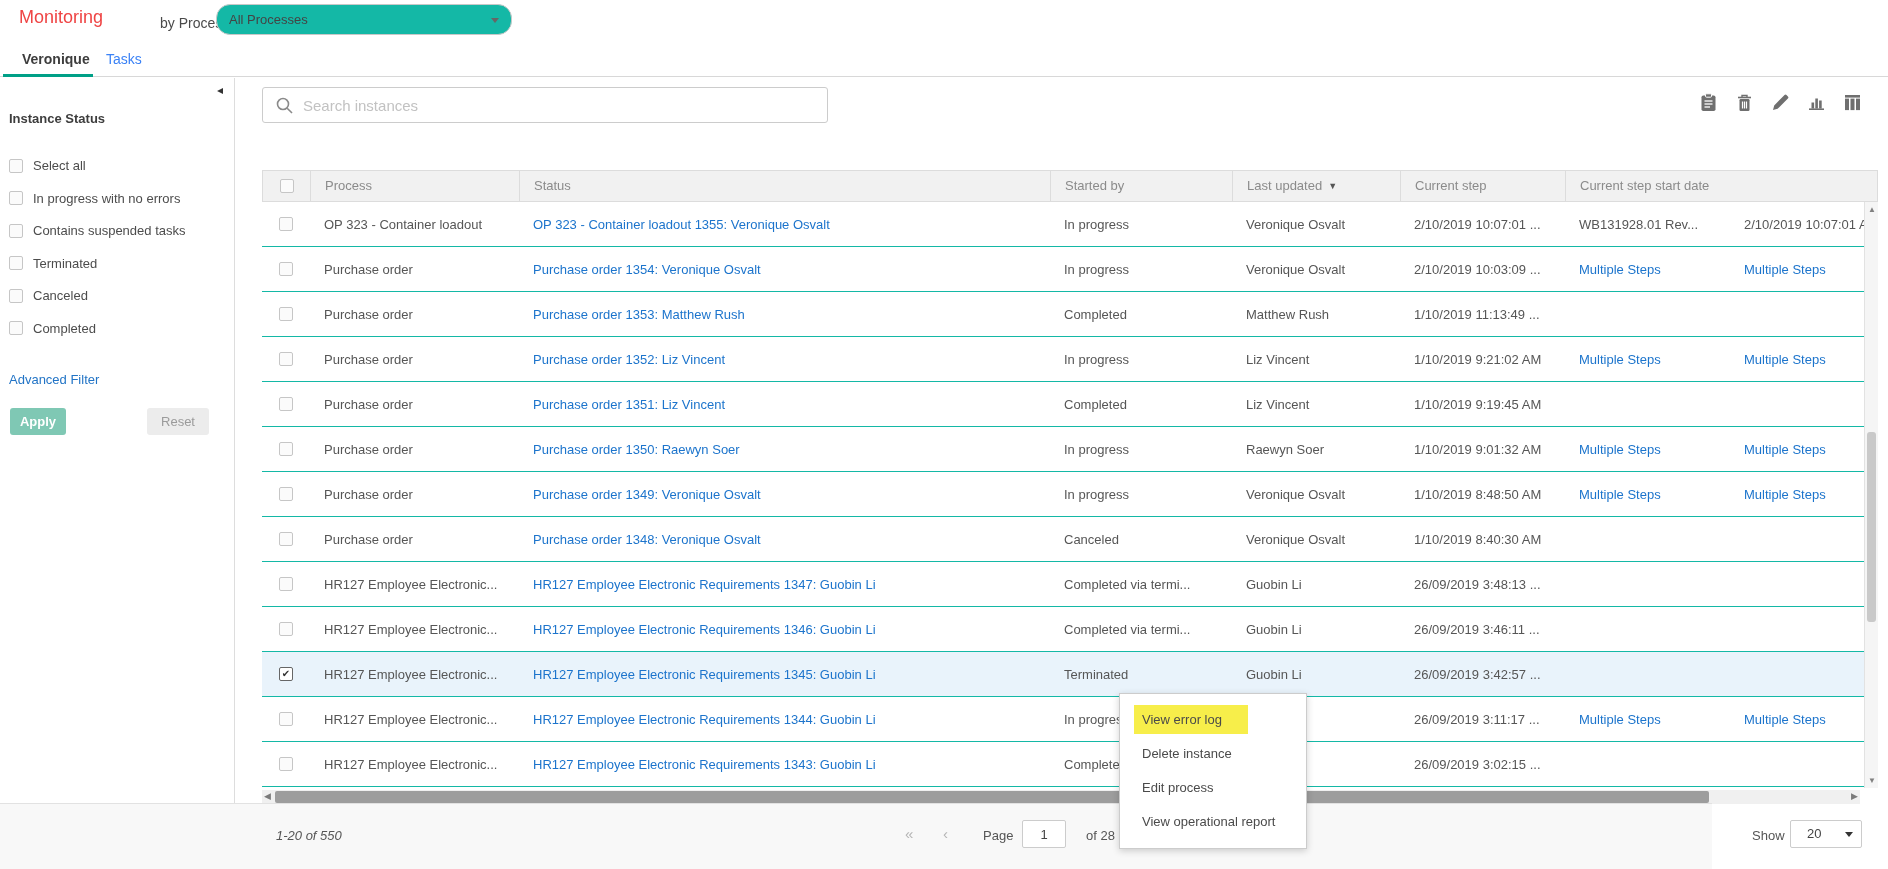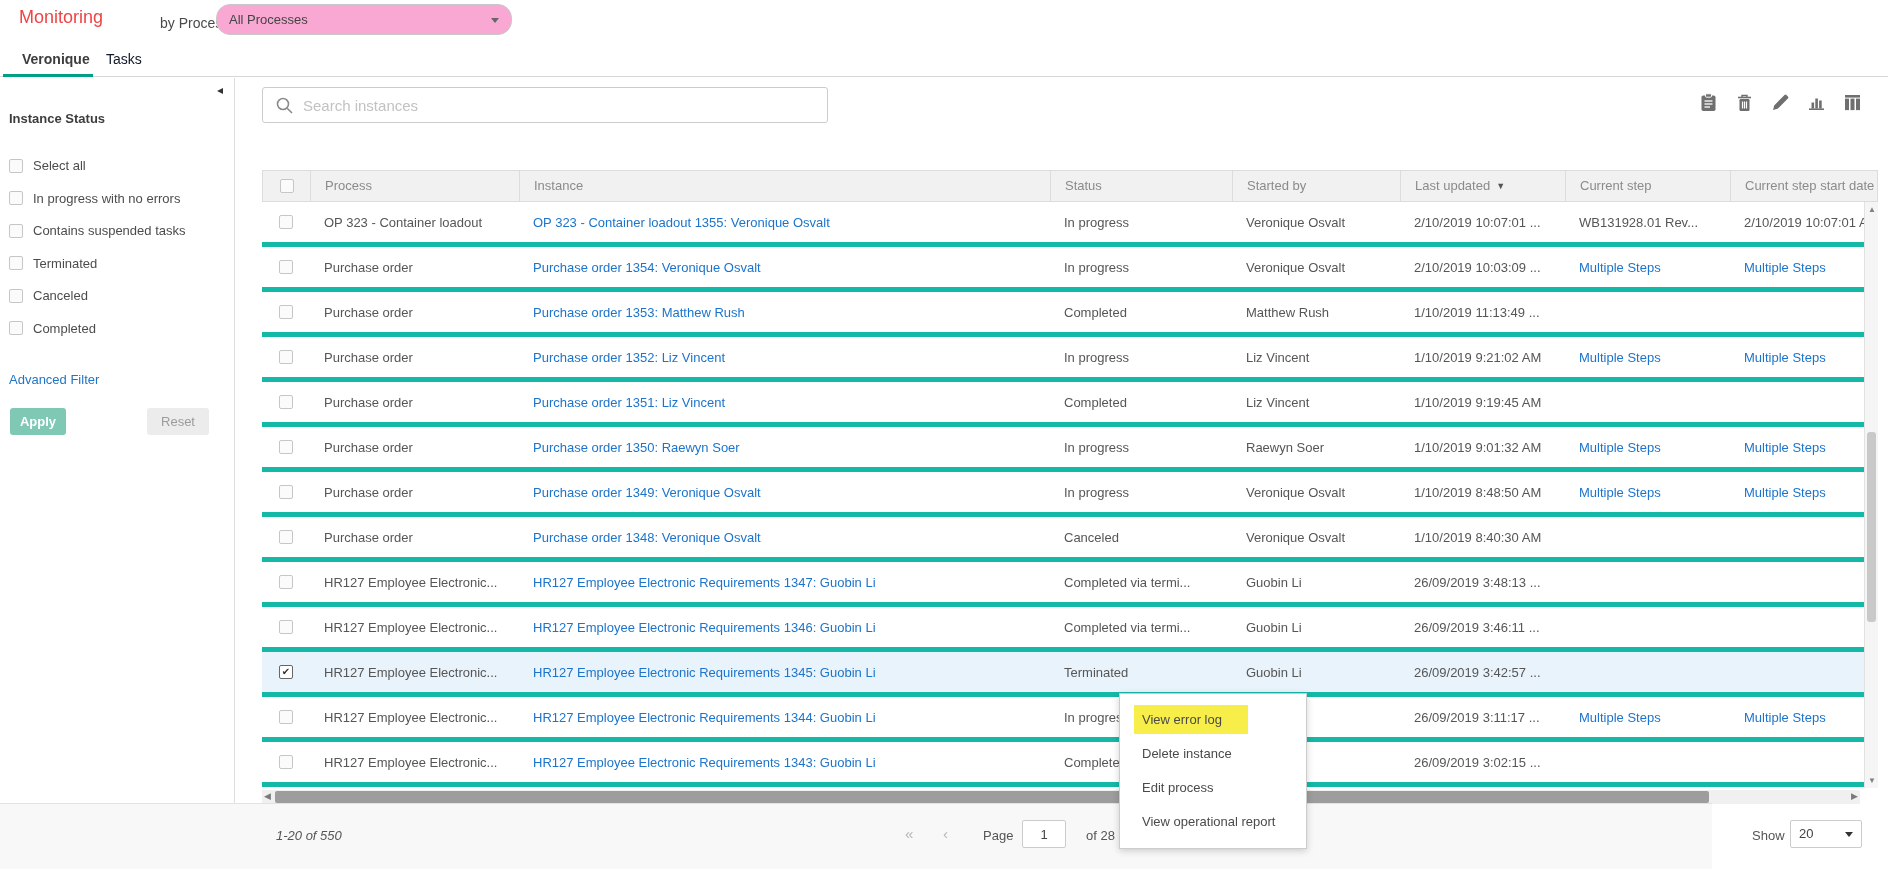--- a/index.html
+++ b/index.html
@@ -9,29 +9,29 @@
     font-family:"Liberation Sans","DejaVu Sans",sans-serif; color:#4a4a4a;
   }
   :root{
     --accent:#00a087; --link:#1c74cc; --hl:#f7ee4a; --selrow:#e9f3fb; --applybg:#7fc8b4;
   }
   
   .app-header{ position:absolute; top:0; left:0; width:100%; height:45px; background:#fff; }
   .page-title{ position:absolute; left:19px; top:7px; font-size:18px; color:#ef4444; }
   .by-process{ position:absolute; left:160px; top:15px; font-size:14px; color:#4a4a4a; }
   .process-select{ position:absolute; left:216px; top:4px; width:296px; height:31px;
-    border:1px solid #c8c8c8; border-radius:14px; background:#f9a8d4; font-size:13px; color:#444;
+    border:1px solid #c8c8c8; border-radius:14px; background:#14b8a6; font-size:13px; color:#444;
     line-height:29px; padding-left:12px; cursor:pointer; }
   .caret-down{ position:absolute; right:12px; top:13px; width:0; height:0;
     border-left:4px solid transparent; border-right:4px solid transparent; border-top:5px solid #666; }
   
   .tabs{ position:absolute; top:45px; left:0; width:100%; height:32px; border-bottom:1px solid #d8d8d8; }
   .tab{ position:absolute; top:6px; font-size:14px; cursor:pointer; }
   .tab.active{ left:22px; color:#3d3d3d; font-weight:700; }
-  .tab.inactive{ left:106px; color:#0f172a; font-weight:400; }
+  .tab.inactive{ left:106px; color:#3b82f6; font-weight:400; }
   .tab-underline{ position:absolute; left:3px; bottom:-1px; width:90px; height:3px; background:var(--accent); }
   
   .sidebar{ position:absolute; top:78px; left:0; width:235px; height:725px; background:#fff; border-right:1px solid #ddd; }
   .collapse-arrow{ position:absolute; right:11px; top:5px; font-size:12px; color:#333; cursor:pointer; }
   .sidebar-heading{ position:absolute; left:9px; top:33px; font-size:13px; font-weight:700; color:#3d3d3d; }
   .filter-item{ position:absolute; left:9px; display:flex; align-items:center; gap:10px; cursor:pointer; }
   .checkbox{ width:14px; height:14px; border:1px solid #c6c6c6; background:#fbfbfb; border-radius:2px;
     flex:0 0 auto; font-size:10px; line-height:12px; text-align:center; color:#333; }
   .checkbox.checked{ border-color:#666; background:#fff; }
   .filter-label{ font-size:13px; color:#4c4c4c; }
@@ -53,21 +53,21 @@
   .tool-icon svg{ width:19px; height:19px; fill:#6f6f6f; stroke:#6f6f6f; }
   
   .table{ position:absolute; left:26px; top:92px; width:1616px; }
   .grid-row{ display:grid; grid-template-columns:48px 209px 531px 182px 168px 165px 165px 148px; }
   .thead{ height:32px; background:#f1f1f1; border:1px solid #dcdcdc; }
   .th{ line-height:30px; padding-left:14px; font-size:13px; color:#8b8b8b;
     border-right:1px solid #dcdcdc; white-space:nowrap; overflow:hidden; }
   .th:last-child{ border-right:none; }
   .th.cb{ padding-left:0; display:flex; align-items:center; justify-content:center; }
   .sort-arrow{ display:inline-block; margin-left:6px; font-size:9px; color:#555; vertical-align:1px; }
-  .trow{ height:45px; border-bottom:5px solid #14b8a6; align-items:center; background:#fff; }
+  .trow{ height:45px; border-bottom:1px solid #14b8a6; align-items:center; background:#fff; }
   .trow.selected{ background:var(--selrow); }
   .cell{ padding-left:14px; font-size:13px; color:#565656; white-space:nowrap; overflow:hidden; }
   .cell.cb{ padding-left:0; display:flex; align-items:center; justify-content:center; }
   .cell .link, .link{ color:var(--link); cursor:pointer; text-decoration:none; }
   
   .vscroll{ position:absolute; left:1628px; top:124px; width:14px; height:586px;
     background:#f5f5f5; border-left:1px solid #e2e2e2; }
   .vscroll .arr{ position:absolute; left:0; width:14px; text-align:center; font-size:8px; color:#808080; }
   .vscroll .arr.up{ top:3px; } .vscroll .arr.down{ bottom:3px; }
   .vthumb{ position:absolute; left:2px; top:230px; width:9px; height:190px; background:#c9c9c9; border-radius:3px; }
@@ -78,21 +78,21 @@
   
   .footer{ position:absolute; top:803px; left:0; width:1712px; height:66px; background:#f8f8f8; border-top:1px solid #e2e2e2; }
   .range-label{ position:absolute; left:276px; top:24px; font-size:13px; font-style:italic; color:#555; }
   .pag-chevron{ position:absolute; top:21px; font-size:15px; color:#b5b5b5; cursor:pointer; }
   .page-label{ position:absolute; left:983px; top:24px; font-size:13px; color:#555; }
   .page-input{ position:absolute; left:1022px; top:16px; width:44px; height:28px; border:1px solid #ccc;
     border-radius:2px; text-align:center; font-size:13px; color:#444; font-family:inherit; background:#fff; }
   .of-label{ position:absolute; left:1086px; top:24px; font-size:13px; color:#555; }
   .show-label{ position:absolute; left:1752px; top:24px; font-size:13px; color:#555; }
   .show-select{ position:absolute; left:1790px; top:16px; width:72px; height:28px; border:1px solid #ccc;
-    border-radius:2px; background:#fff; font-size:13px; color:#444; line-height:26px; padding-left:8px; cursor:pointer; }
+    border-radius:2px; background:#fff; font-size:13px; color:#444; line-height:26px; padding-left:16px; cursor:pointer; }
   .show-select .sel-caret{ position:absolute; right:8px; top:11px; width:0; height:0;
     border-left:4px solid transparent; border-right:4px solid transparent; border-top:5px solid #333; }
   
   .context-menu{ position:absolute; left:1119px; top:693px; width:188px; background:#fff;
     border:1px solid #ccc; box-shadow:0 2px 7px rgba(0,0,0,.18); padding:9px 8px; z-index:20; }
   .menu-item{ height:34px; line-height:34px; padding-left:14px; font-size:13px; color:#4a4a4a; cursor:pointer; white-space:nowrap; }
   .menu-item.highlighted .hl-text{ background:var(--hl); padding:7px 26px 7px 8px; margin-left:-8px; }
 </style>
 </head>
 <body>
@@ -198,21 +198,20 @@
         </svg>
     </span>
   </div>
 
   <div class="table">
     <div class="thead grid-row" id="table-head">
         <div class="th cb">
           <div class="checkbox"></div>
         </div>
         <div class="th">Process</div>
-        <div class="th">Instance</div>
         <div class="th">Status</div>
         <div class="th">Started by</div>
         <div class="th">Last updated<span class="sort-arrow">▼</span></div>
         <div class="th">Current step</div>
         <div class="th">Current step start date</div>
       </div>
     <div id="table-body">
         <div class="trow grid-row">
           <div class="cell cb">
             <div class="checkbox"></div>

